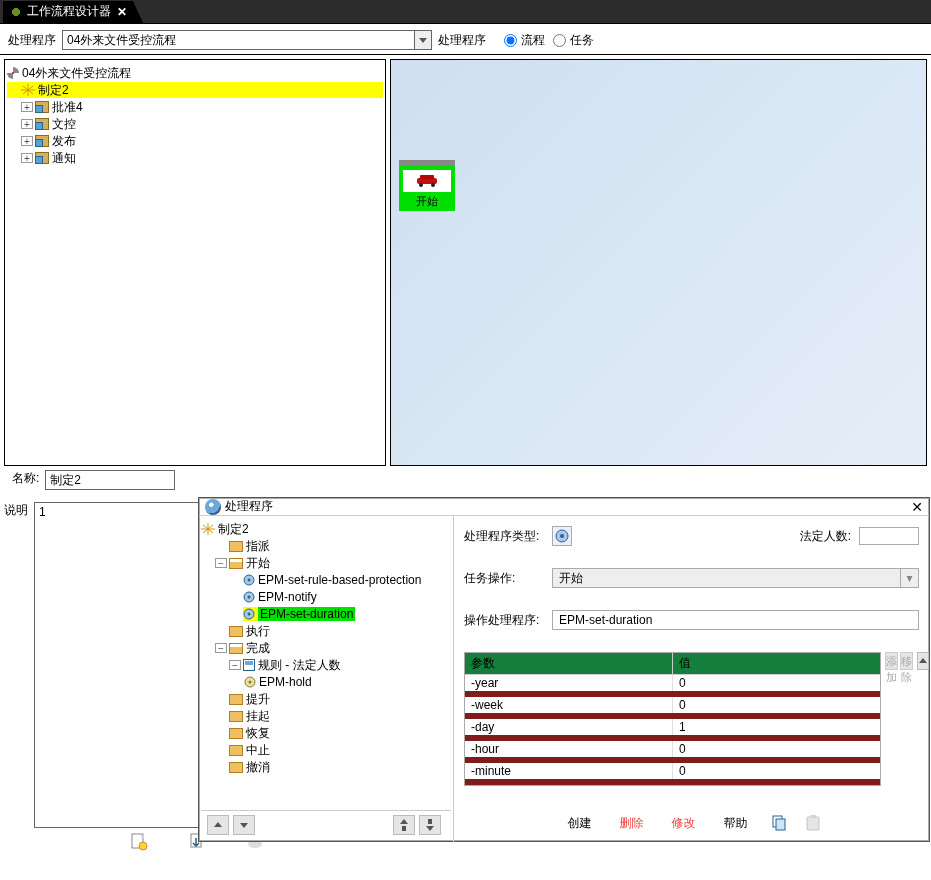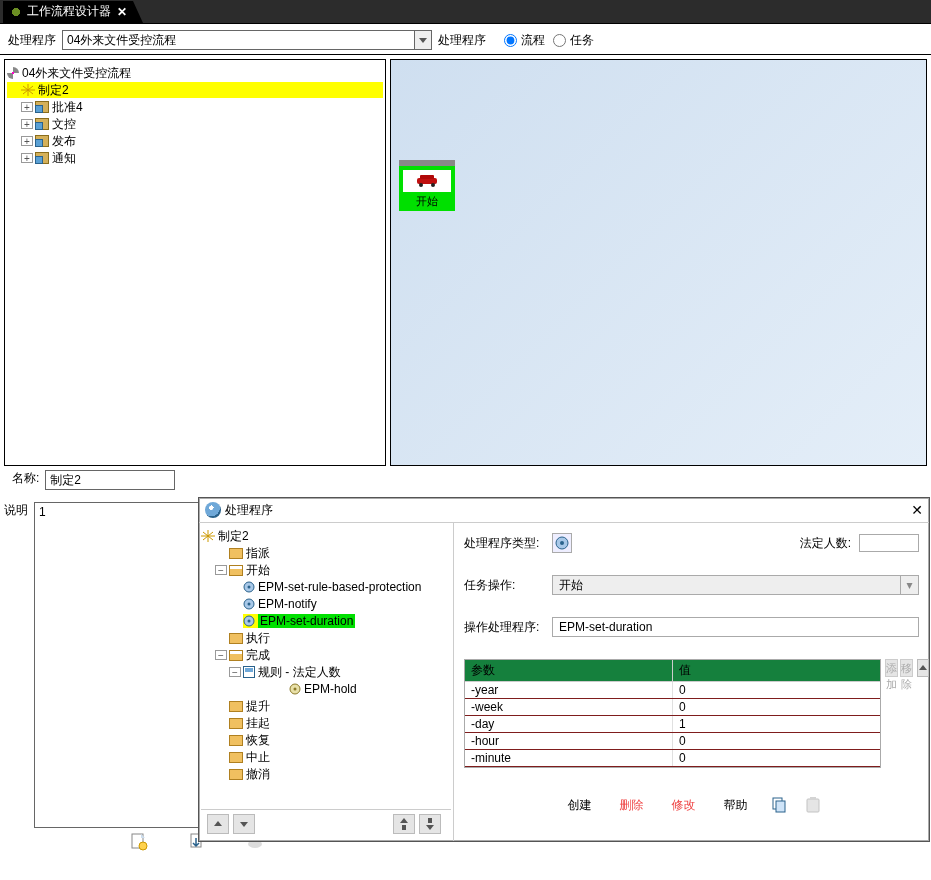--- a/index.html
+++ b/index.html
@@ -68,21 +68,21 @@
   .scombo{flex:1;display:flex;}
   .scombo .sv{flex:1;border:1px solid #aaa;background:#eee;height:20px;padding:0 6px;display:flex;align-items:center;}
   .scombo .sar{width:18px;height:20px;border:1px solid #aaa;border-left:none;background:#eee;display:flex;align-items:center;justify-content:center;color:#888;}
   .op-in{flex:1;border:1px solid #aaa;height:20px;padding:0 6px;}
   .param-area{display:flex;gap:4px;}
   .ptable{flex:1;border:1px solid #aaa;}
   .ptable .phdr{display:flex;background:#15803d;border-bottom:1px solid #ccc;}
   .ptable .phdr div{padding:2px 6px;}
   .ptable .phdr .c1{flex:1;border-right:1px solid #ccc;}
   .ptable .phdr .c2{flex:1;}
-  .ptable .prow{display:flex;border-bottom:1px solid #7f1d1d;}
+  .ptable .prow{display:flex;border-bottom:6px solid #7f1d1d;}
   .ptable .prow div{padding:1px 6px;}
   .ptable .prow .c1{flex:1;border-right:1px solid #e0e0e0;}
   .ptable .prow .c2{flex:1;}
   .side-btns{width:34px;display:flex;flex-direction:row;gap:2px;}
   .side-btns .sb{height:18px;background:#e5e5e5;border:1px solid #ccc;color:#aaa;text-align:center;line-height:16px;font-size:11px;}
   .side-btns .ar{height:18px;background:#e5e5e5;border:1px solid #bbb;display:flex;align-items:center;justify-content:center;color:#555;}
   .dlg-footer{height:30px;display:flex;align-items:center;justify-content:center;gap:16px;}
   .fbtn{padding:3px 6px;color:#ef4444;}
   .fbtn.live{color:#000;}
   .fico{width:18px;height:18px;}
@@ -263,21 +263,21 @@
         <div class="dlg-treerow" style="padding-left:14px;">
           <div class="exp">−</div>
           <div class="fold-ico fold-open"></div>
           <span>完成</span>
         </div>
         <div class="dlg-treerow" style="padding-left:28px;">
           <div class="exp">−</div>
           <div class="rule-ico"></div>
           <span>规则 - 法定人数</span>
         </div>
-        <div class="dlg-treerow" style="padding-left:88px;">
+        <div class="dlg-treerow" style="padding-left:43px;">
           <div class="gear-ico"><svg viewBox="0 0 12 12">
                 <circle cx="6" cy="6" r="5" fill="#e8e0a8" stroke="#8c7a2a"></circle>
                 <circle cx="6" cy="6" r="1.5" fill="#8c7a2a"></circle>
               </svg></div>
           <span>EPM-hold</span>
         </div>
         <div class="dlg-treerow" style="padding-left:28px;">
             <div class="fold-ico"></div>
             <span>提升</span>
           </div>

